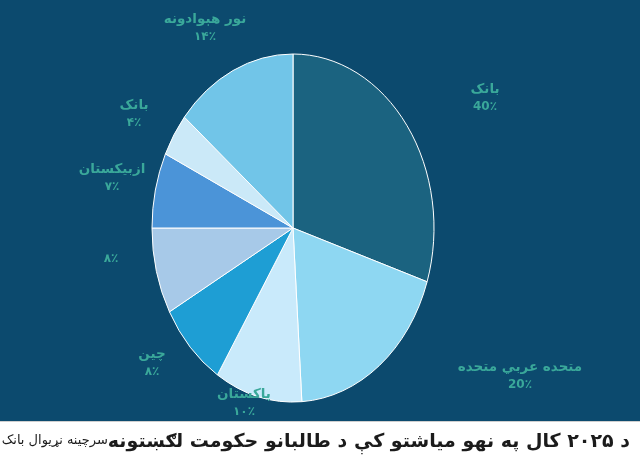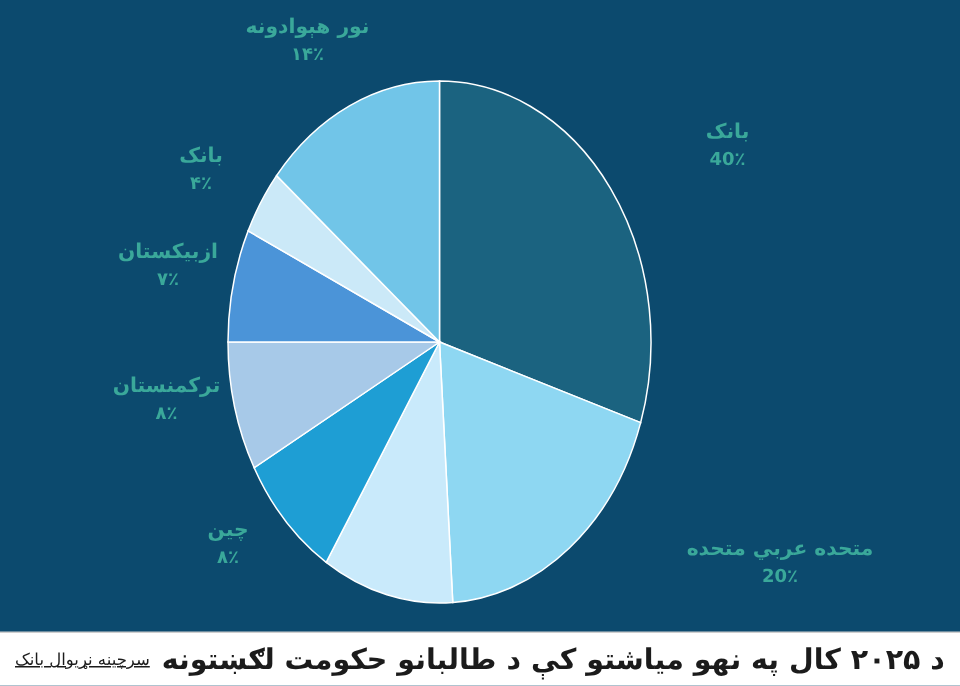--- a/index.html
+++ b/index.html
@@ -95,24 +95,23 @@
     box-sizing: border-box;
   }
   #footer-caption {
     color: #1b1b1b;
     font-size: 19px;
     font-weight: 600;
     white-space: nowrap;
   }
   #footer-source {
     color: #1b1b1b;
-    font-size: 11px;
+    font-size: 13px;
     font-weight: 500;
     white-space: nowrap;
-    text-decoration: underline;
   }
 </style>
 </head>
 <body>
 
 <div id="chart-root">
 
   <div id="pie-wrap">
     <svg id="pie-svg" viewBox="0 0 290 360">
       <g id="pie-slices">
@@ -137,29 +136,32 @@
     <span class="lbl-name">بانک</span>
     <span class="lbl-val">۴٪</span>
   </div>
 
   <div class="slice-label lbl-left" id="label-uzbekistan">
     <span class="lbl-name">ازبیکستان</span>
     <span class="lbl-val">۷٪</span>
   </div>
 
   <div class="slice-label lbl-left" id="label-turkmenistan">
-    <span class="lbl-name">ترکمنستان</span>
     <span class="lbl-val">۸٪</span>
   </div>
 
   <div class="slice-label lbl-left" id="label-china">
     <span class="lbl-name">چین</span>
     <span class="lbl-val">۸٪</span>
   </div>
 
+  <div class="slice-label lbl-left" id="label-pakistan">
+    <span class="lbl-name">پاکستان</span>
+    <span class="lbl-val">۱۰٪</span>
+  </div>
 
   <div class="slice-label lbl-right" id="label-uae">
     <span class="lbl-name">متحده عربي متحده</span>
     <span class="lbl-val">20٪</span>
   </div>
 
   <div class="slice-label lbl-right" id="label-iran">
     <span class="lbl-name">بانک</span>
     <span class="lbl-val">40٪</span>
   </div>

